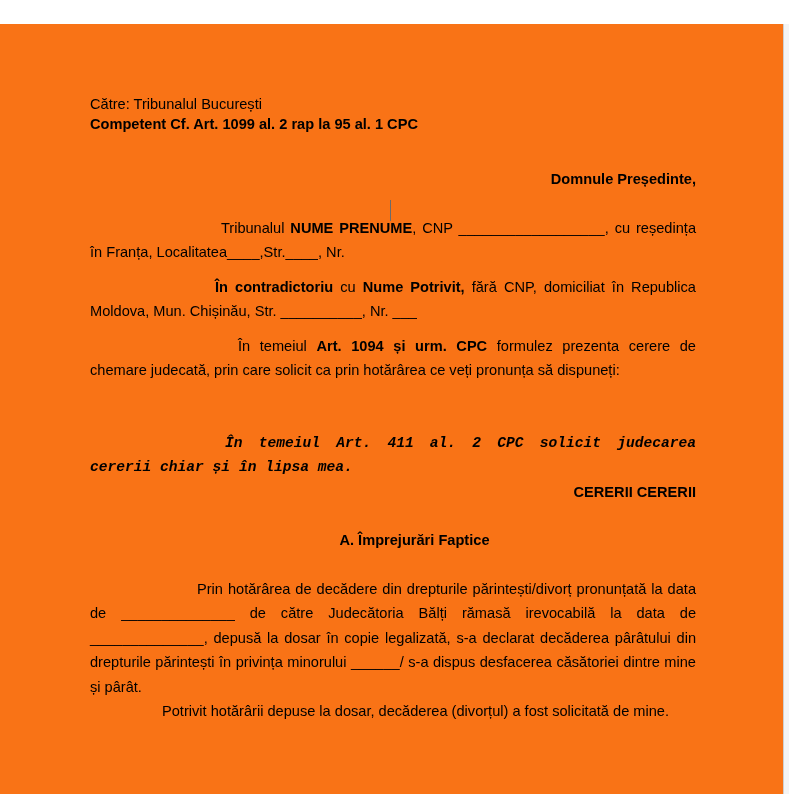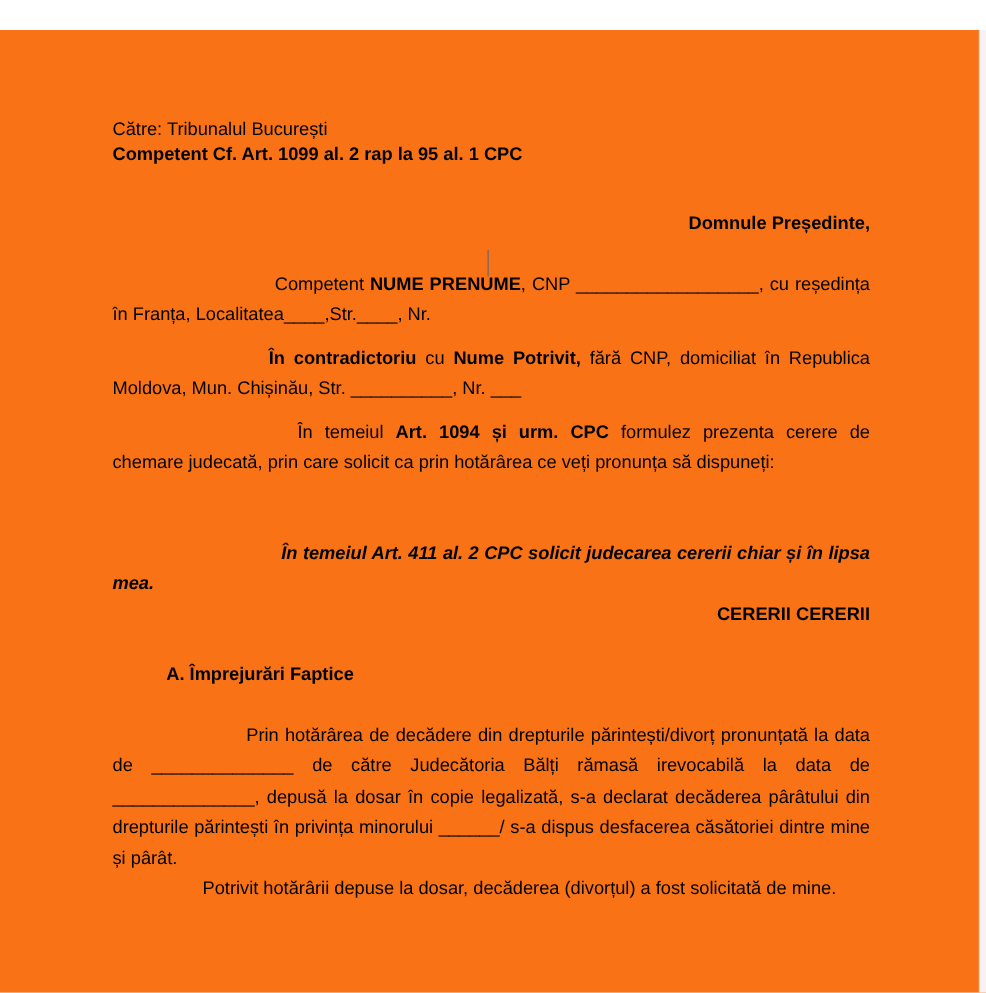--- a/index.html
+++ b/index.html
@@ -53,25 +53,25 @@
 
   p.para {
     margin: 0;
     padding: 0;
     font-size: 14.6px;
     line-height: 24.5px;
     text-align: justify;
     text-justify: inter-word;
   }
 
-  p.para.left { text-align: left; }
+  p.para.left { text-align: center; }
   p.para.center { text-align: right; }
 
   .b  { font-weight: bold; }
-  .bi { font-weight: bold; font-style: italic; }
+  .bi { font-weight: bold; font-style: italic; font-family: Liberation Mono, monospace; }
 
   .indent { display: inline-block; width: 0; }
 
   .spacer-sm { height: 10px; }
   .spacer-md { height: 24px; }
   .spacer-lg { height: 33px; }
 
   
   .caret {
     position: absolute;
@@ -103,21 +103,21 @@
     </div>
 
     <div class="spacer-lg"></div>
 
     <p class="para center b">Domnule Președinte,</p>
 
     <div class="spacer-md"></div>
 
     <p class="para">
       <span class="indent"></span>
-      <span style="display:inline-block;width:125px;"></span><span>Competent </span><span class="b">NUME PRENUME</span><span>,  CNP __________________, cu reședința în Franța, Localitatea____,Str.____, Nr.</span>
+      <span style="display:inline-block;width:125px;"></span><span>Tribunalul </span><span class="b">NUME PRENUME</span><span>,  CNP __________________, cu reședința în Franța, Localitatea____,Str.____, Nr.</span>
     </p>
 
     <div class="spacer-sm"></div>
 
     <p class="para">
       <span style="display:inline-block;width:125px;"></span><span class="b">În contradictoriu</span><span> cu </span><span class="b">Nume Potrivit,</span><span> fără CNP, domiciliat în Republica Moldova, Mun. Chișinău, Str. __________, Nr. ___</span>
     </p>
 
     <div class="spacer-sm"></div>
 

